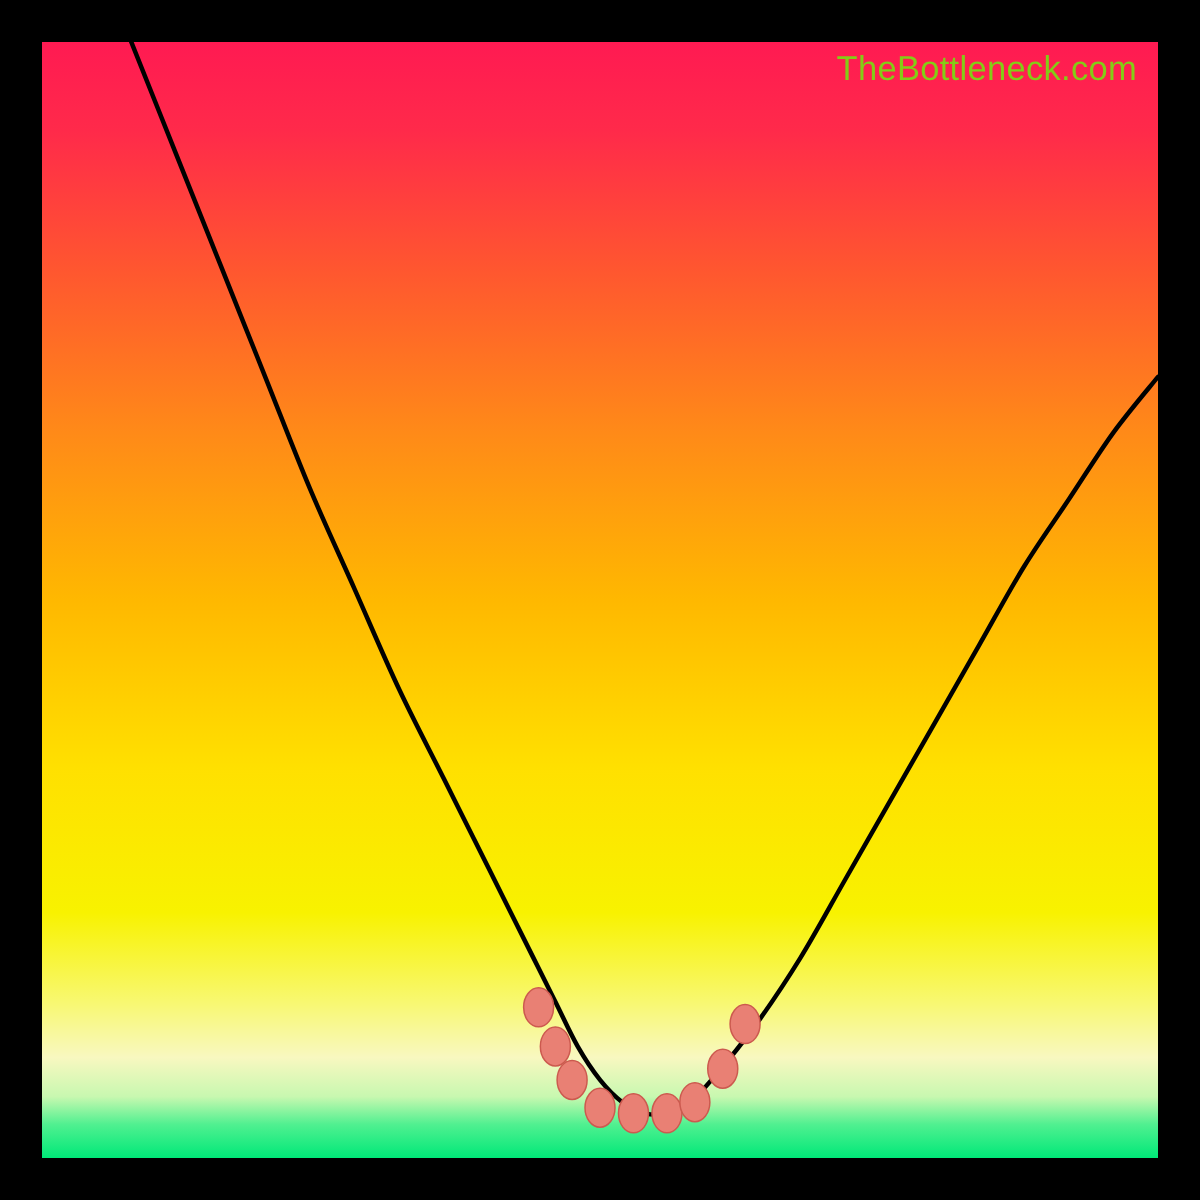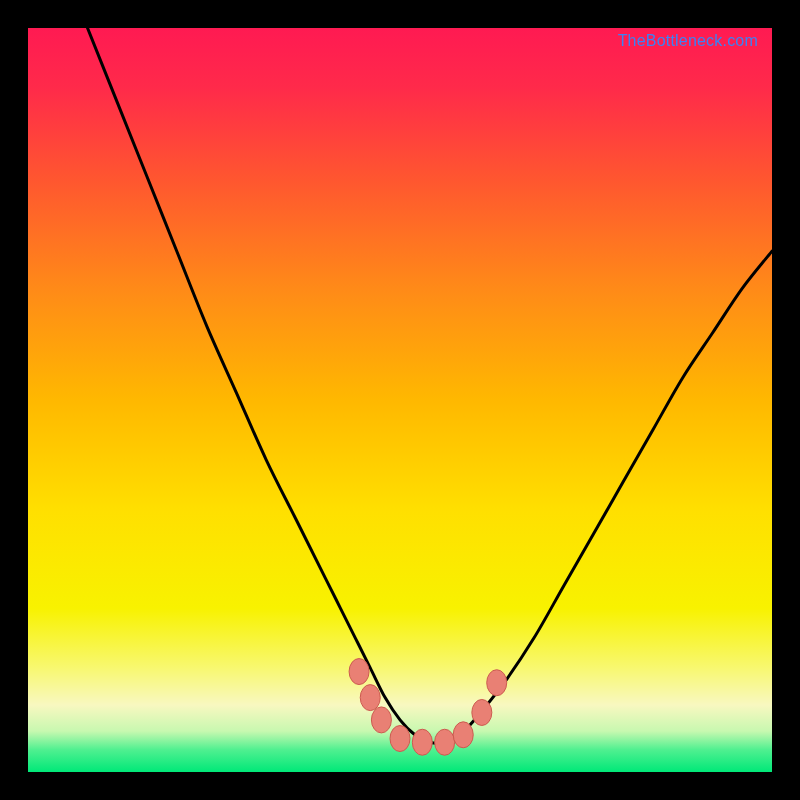--- a/index.html
+++ b/index.html
@@ -27,22 +27,22 @@
     position: absolute;
     left: 0;
     top: 0;
     width: 100%;
     height: 100%;
   }
   .watermark {
     position: absolute;
     top: 4px;
     right: 14px;
-    color: #3b82f6;
-    font-size: 16px;
+    color: #84cc16;
+    font-size: 23px;
     font-weight: 500;
     letter-spacing: 0.2px;
   }
   svg.curve {
     position: absolute;
     left: 0;
     top: 0;
     width: 100%;
     height: 100%;
   }

